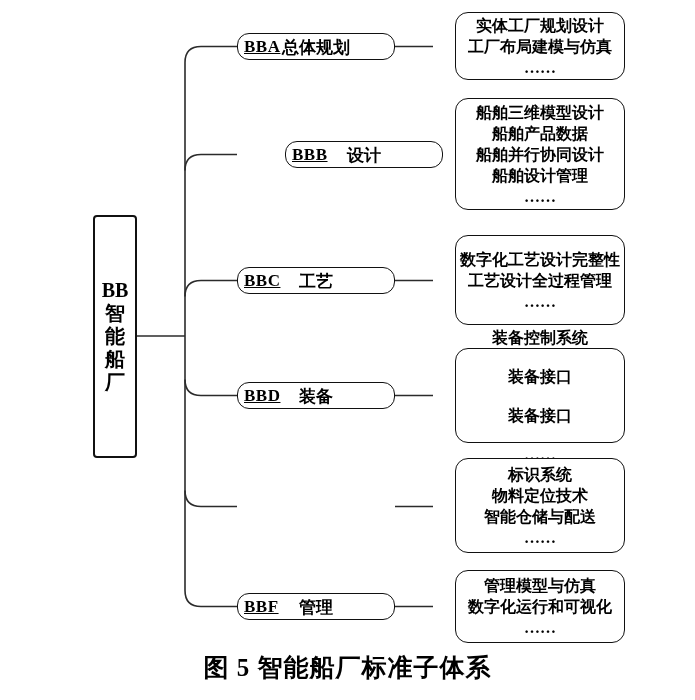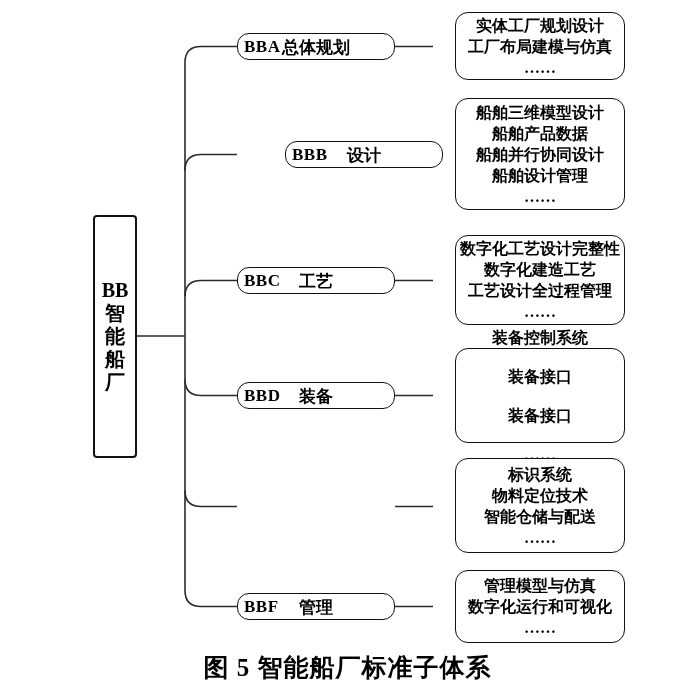--- a/index.html
+++ b/index.html
@@ -57,20 +57,21 @@
     border-width: 1.8px;
     font-weight: bold;
     font-size: 17px;
   }
   .mid-box .code {
     position: absolute;
     left: 6px;
     top: 50%;
     transform: translateY(-50%);
     letter-spacing: 0.5px;
+    text-decoration: underline;
   }
   .mid-box .label {
     position: absolute;
     left: 0;
     right: 0;
     top: 50%;
     transform: translateY(-50%);
     text-align: center;
   }
   .detail-box {
@@ -162,21 +163,20 @@
     <div>船舶设计管理</div>
     <div>……</div>
   </div>
 
   <div class="node mid-box" id="mid-2">
     <span class="code">BBC</span>
     <span class="label">工艺</span>
   </div>
   <div class="node detail-box" id="det-2">
     <div>数字化工艺设计完整性</div>
-    <div>数字化建造工艺</div>
     <div>工艺设计全过程管理</div>
     <div>……</div>
   </div>
 
   <div class="node mid-box" id="mid-3">
     <span class="code">BBD</span>
     <span class="label">装备</span>
   </div>
   <div class="node detail-box" id="det-3">
     <div>装备控制系统</div>

